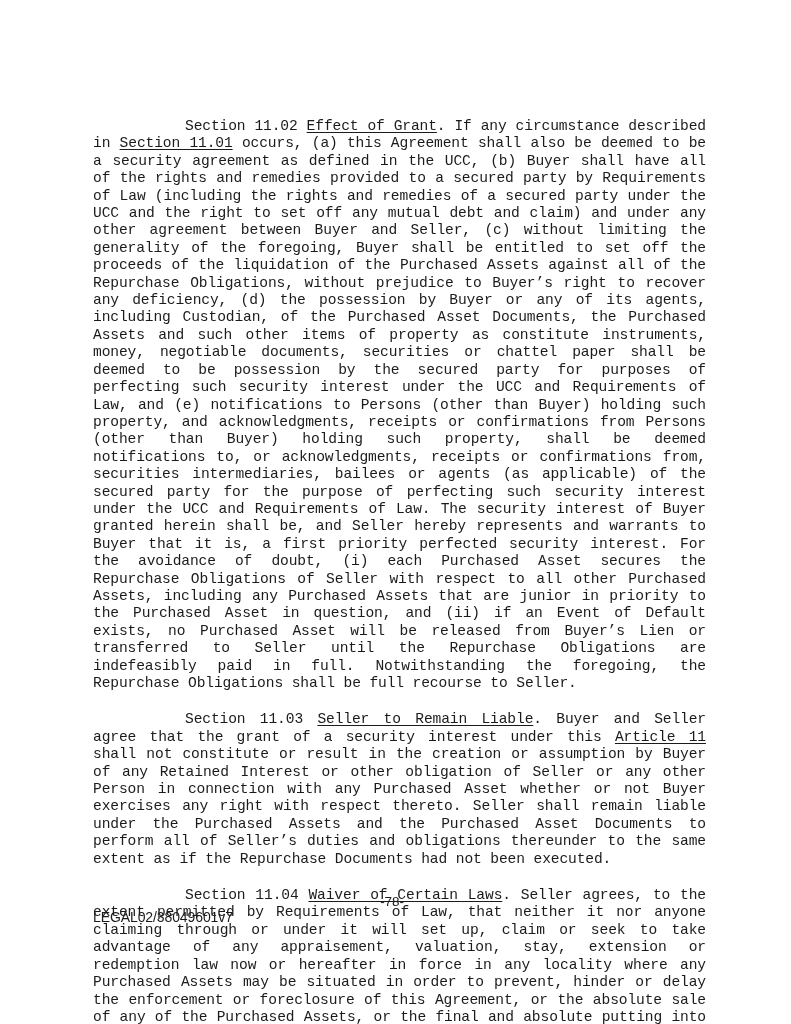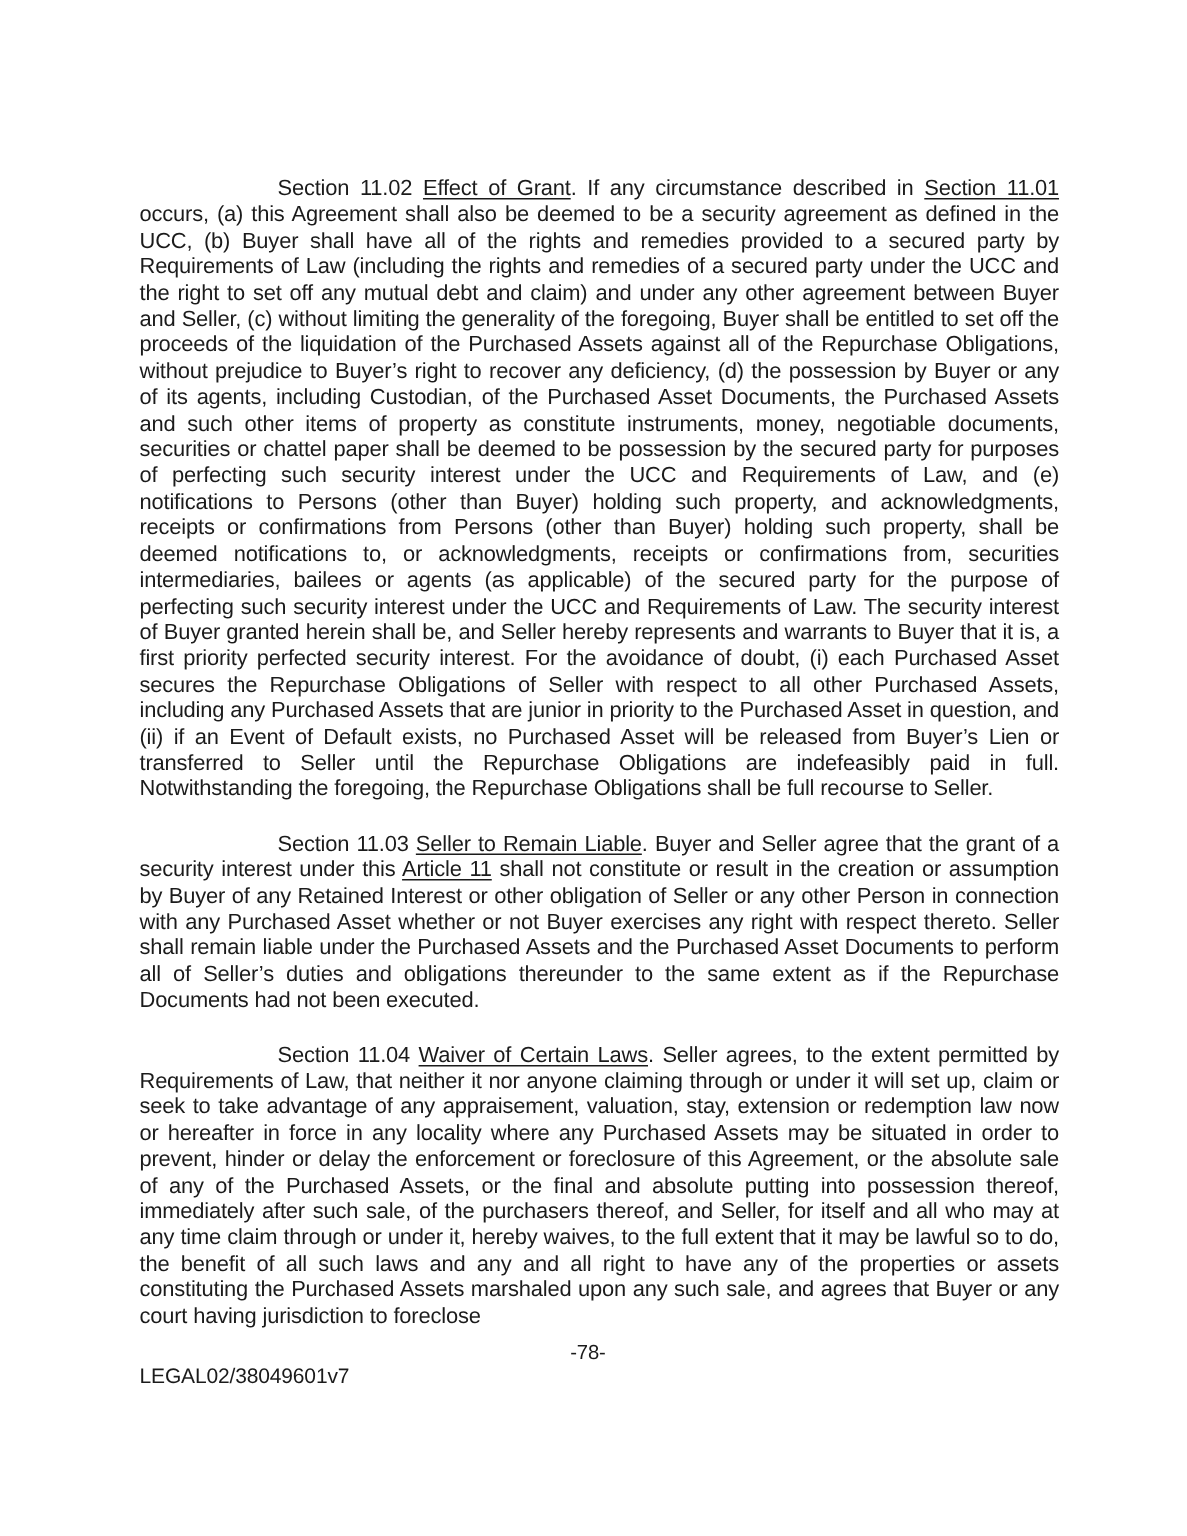--- a/index.html
+++ b/index.html
@@ -18,20 +18,21 @@
     left: 93px;
     width: 613px;
     font-size: 14.6px;
     line-height: 17.4px;
     letter-spacing: -0.12px;
     text-align: justify;
   }
   .para {
     text-indent: 92px;
     margin-bottom: 19px;
+    font-family: Liberation Mono, monospace;
   }
   .u {
     text-decoration: underline;
     text-underline-offset: 2px;
   }
   .footer-pageno {
     position: absolute;
     top: 894px;
     left: 0;
     width: 784px;

